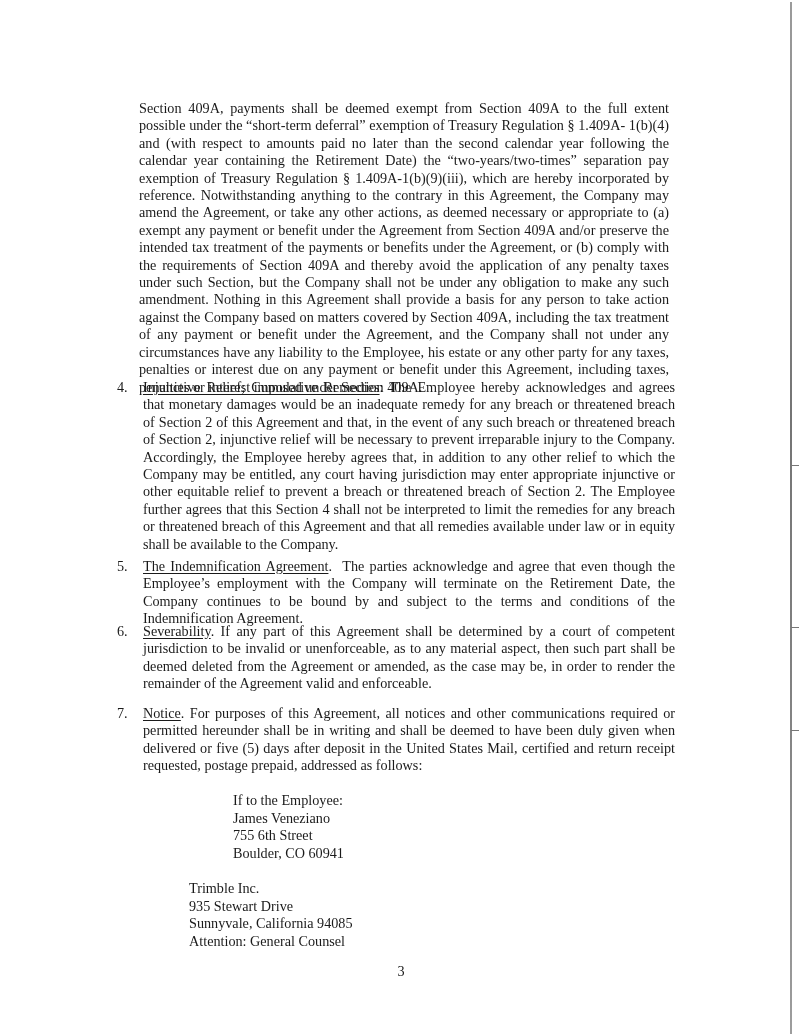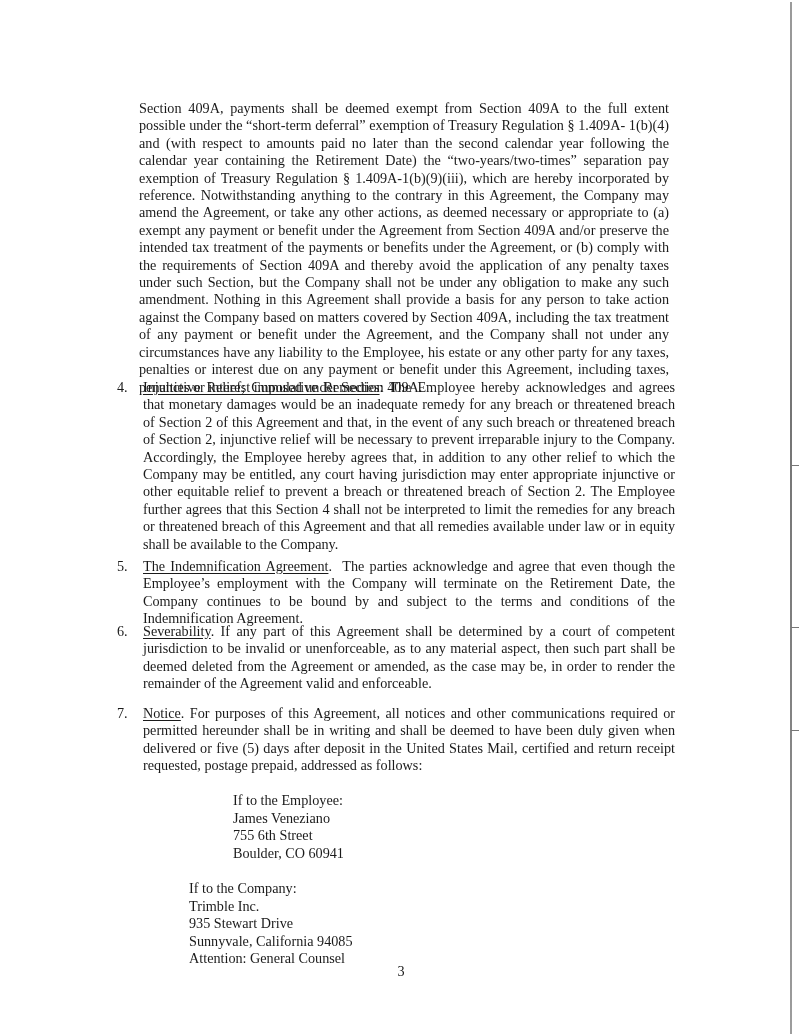--- a/index.html
+++ b/index.html
@@ -122,21 +122,20 @@
   </div>
 
   <div class="addr addr-emp">
     <div>If to the Employee:</div>
     <div>James Veneziano</div>
     <div>755 6th Street</div>
     <div>Boulder, CO 60941</div>
   </div>
 
   <div class="addr addr-co">
-    <div>If to the Company:</div>
     <div>Trimble Inc.</div>
     <div>935 Stewart Drive</div>
     <div>Sunnyvale, California 94085</div>
     <div>Attention: General Counsel</div>
   </div>
 
   <div class="page-num">3</div>
 
 </div>
 

